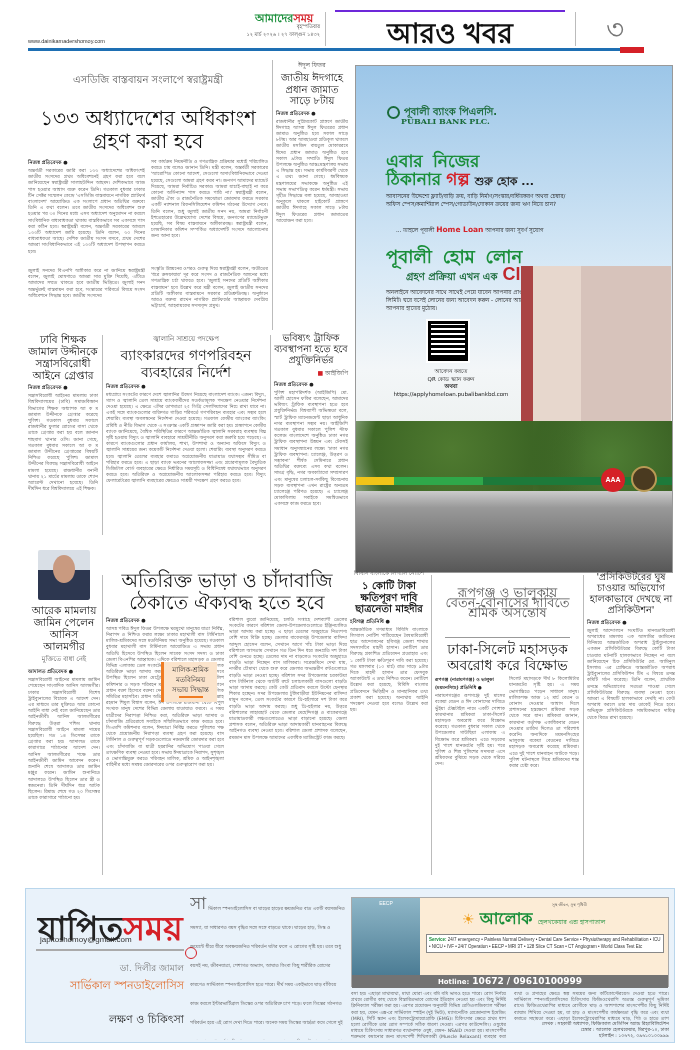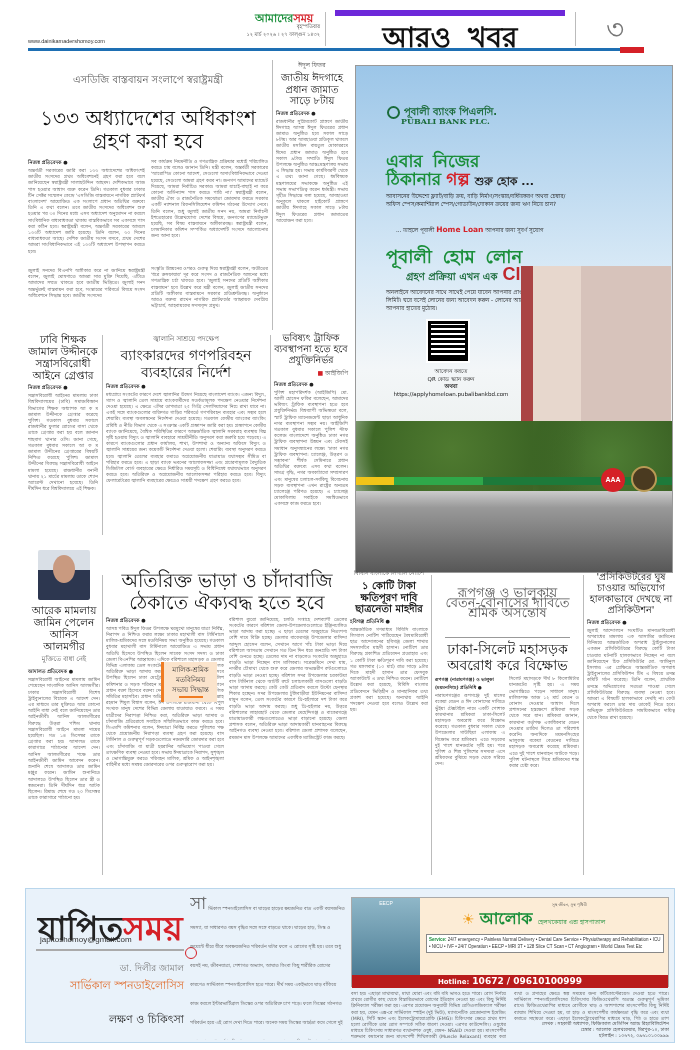--- a/index.html
+++ b/index.html
@@ -9,21 +9,21 @@
 .byline{font-size:5px;font-weight:bold;color:#222;font-family:"DejaVu Sans",sans-serif;margin-bottom:1px}
 .kicker{font-family:"DejaVu Sans",sans-serif;color:#555;text-align:center}
 .hl{font-family:"DejaVu Sans",sans-serif;color:#111;text-align:center;line-height:1.15}
 .vrule{position:absolute;width:1px;background:#bbb}
 
 #masthead-url{left:28px;top:38px;font-size:5.5px;color:#333;font-family:"Liberation Sans",sans-serif}
 #masthead-logo{left:255px;top:10px;font-size:11px;font-weight:bold;font-family:"DejaVu Sans",sans-serif}
 #masthead-logo .g{color:#1a8f3a}#masthead-logo .r{color:#d52027}
 #masthead-day{left:250px;top:23px;width:70px;text-align:right;font-size:5px;color:#444;font-family:"DejaVu Sans",sans-serif}
 #masthead-date{left:195px;top:31px;width:125px;text-align:right;font-size:5px;color:#444;font-family:"DejaVu Sans",sans-serif}
-#section-title{left:335px;top:10px;width:230px;font-size:28px;font-weight:bold;color:#111;font-family:Liberation Mono, monospace;text-align:center;border-top:6px solid #6d28d9}
+#section-title{left:335px;top:10px;width:230px;font-size:28px;font-weight:bold;color:#111;font-family:Liberation Sans, sans-serif;text-align:center;border-top:2px solid #6d28d9}
 #page-num{left:585px;top:8px;width:60px;font-size:28px;color:#777;font-family:"DejaVu Sans",sans-serif;text-align:center}
 #hdr-div1{left:325px;top:12px;height:34px}
 #hdr-div2{left:575px;top:12px;height:34px}
 #rule-blue{left:28px;top:48px;width:616px;height:3px;background:#1e6fb3}
 #rule-red{left:620px;top:47px;width:24px;height:6px;background:#d52027}
 
 #ad{left:355px;top:65px;width:318px;height:508px;border:1px solid #999;background:linear-gradient(#9cc6e8 0%,#d8e9f6 40%,#f3f6f8 60%,#e8ece8 85%,#777 95%,#555 100%);overflow:hidden}
 #ad-logo{left:30px;top:38px;font-size:10px;font-weight:bold;color:#1a6b3a;font-family:"DejaVu Sans",sans-serif}
 #ad-logo-en{left:45px;top:50px;font-size:8px;color:#1a6b3a;font-weight:bold;font-family:"DejaVu Serif",serif}
 #ad-emblem{left:31px;top:40px;width:13px;height:13px;border-radius:50%;border:2px solid #1a6b3a}
@@ -34,21 +34,21 @@
 #ad-band{left:0;top:411px;width:318px;height:8px;background:linear-gradient(90deg,#f0c419 0 12%,#2fa84a 12% 40%,#1d7a3a 40% 100%)}
 #ad-aaa{left:245px;top:402px;width:24px;height:24px;border-radius:50%;background:#d52027;color:#fff;font-size:7px;font-weight:bold;text-align:center;line-height:24px;font-family:"Liberation Sans",sans-serif}
 #ad-award{left:275px;top:400px;width:26px;height:26px;border-radius:50%;background:#4a3a20;border:2px solid #b99a55}
 #ad-road{left:0;top:425px;width:318px;height:83px;background:linear-gradient(#ccc 0,#999 20%,#555 100%)}
 #ad-qr{left:72px;top:255px;width:40px;height:40px;background:repeating-linear-gradient(0deg,#000 0 3px,#fff 3px 5px),#000;border:3px solid #000;outline:2px solid #fff}
 
 #health{left:25px;top:888px;width:650px;height:155px;border:1px solid #b9d6ec;background:#e9f2fa}
 #health-brand{left:12px;top:14px;font-family:Liberation Sans, sans-serif;font-size:33px;font-weight:bold}
 #health-brand .k{color:#222}#health-brand .r{color:#d52027}
 #clinic-ad{left:325px;top:8px;width:318px;height:90px;border:1px solid #aaa;background:#fcecd6}
-#clinic-hotline{left:0;top:77px;width:100%;height:13px;background:#b91c1c;color:#fff;font-size:9px;font-weight:bold;text-align:center;line-height:13px;font-family:"DejaVu Sans",sans-serif}
+#clinic-hotline{left:0;top:77px;width:100%;height:13px;background:#737373;color:#fff;font-size:9px;font-weight:bold;text-align:center;line-height:13px;font-family:"DejaVu Sans",sans-serif}
 #clinic-photo{left:0;top:0;width:68px;height:77px;background:linear-gradient(#8fb7c8,#4b7c94)}
 </style>
 </head>
 <body>
 
 <div class="abs" id="masthead-url">www.dainikamadershomoy.com</div>
 <div class="abs" id="masthead-logo"><span class="g">আমাদের</span><span class="r">সময়</span></div>
 <div class="abs" id="masthead-day">বৃহস্পতিবার</div>
 <div class="abs" id="masthead-date">১২ মার্চ ২০২৬ । ২৭ ফাল্গুন ১৪৩২</div>
 <div class="abs vrule" id="hdr-div1"></div>

